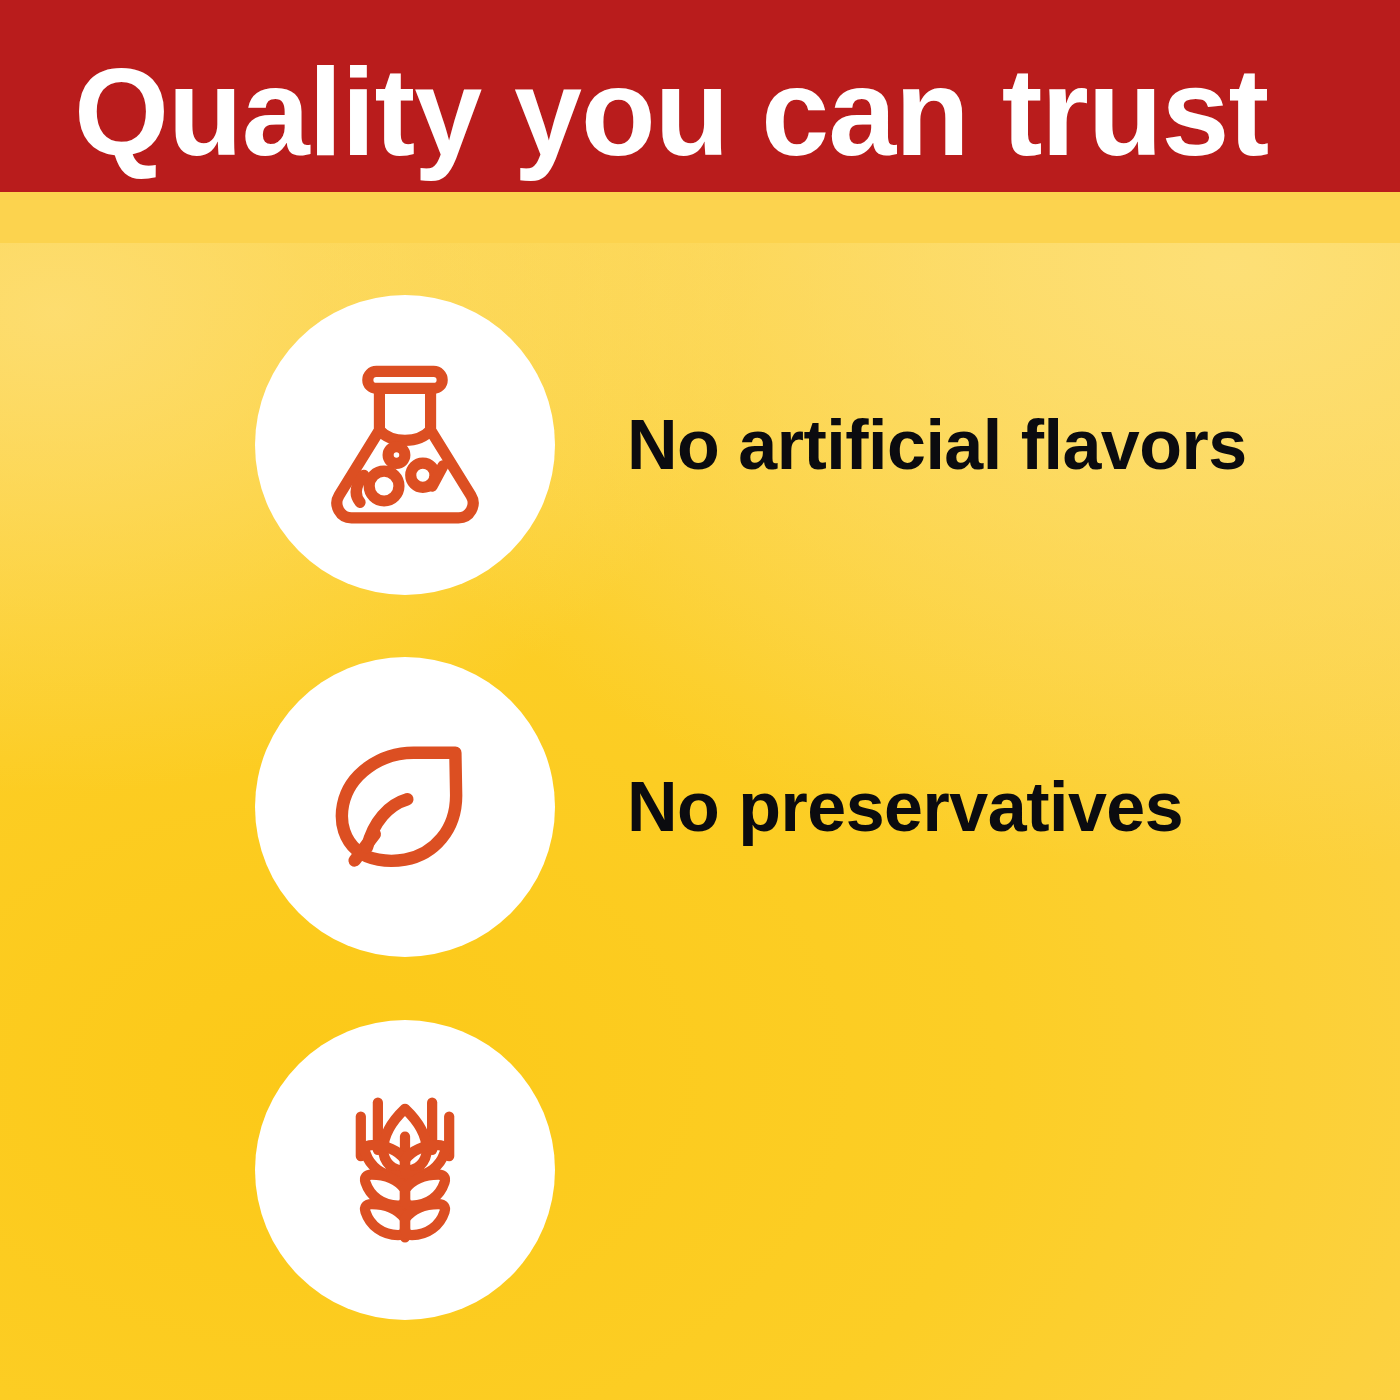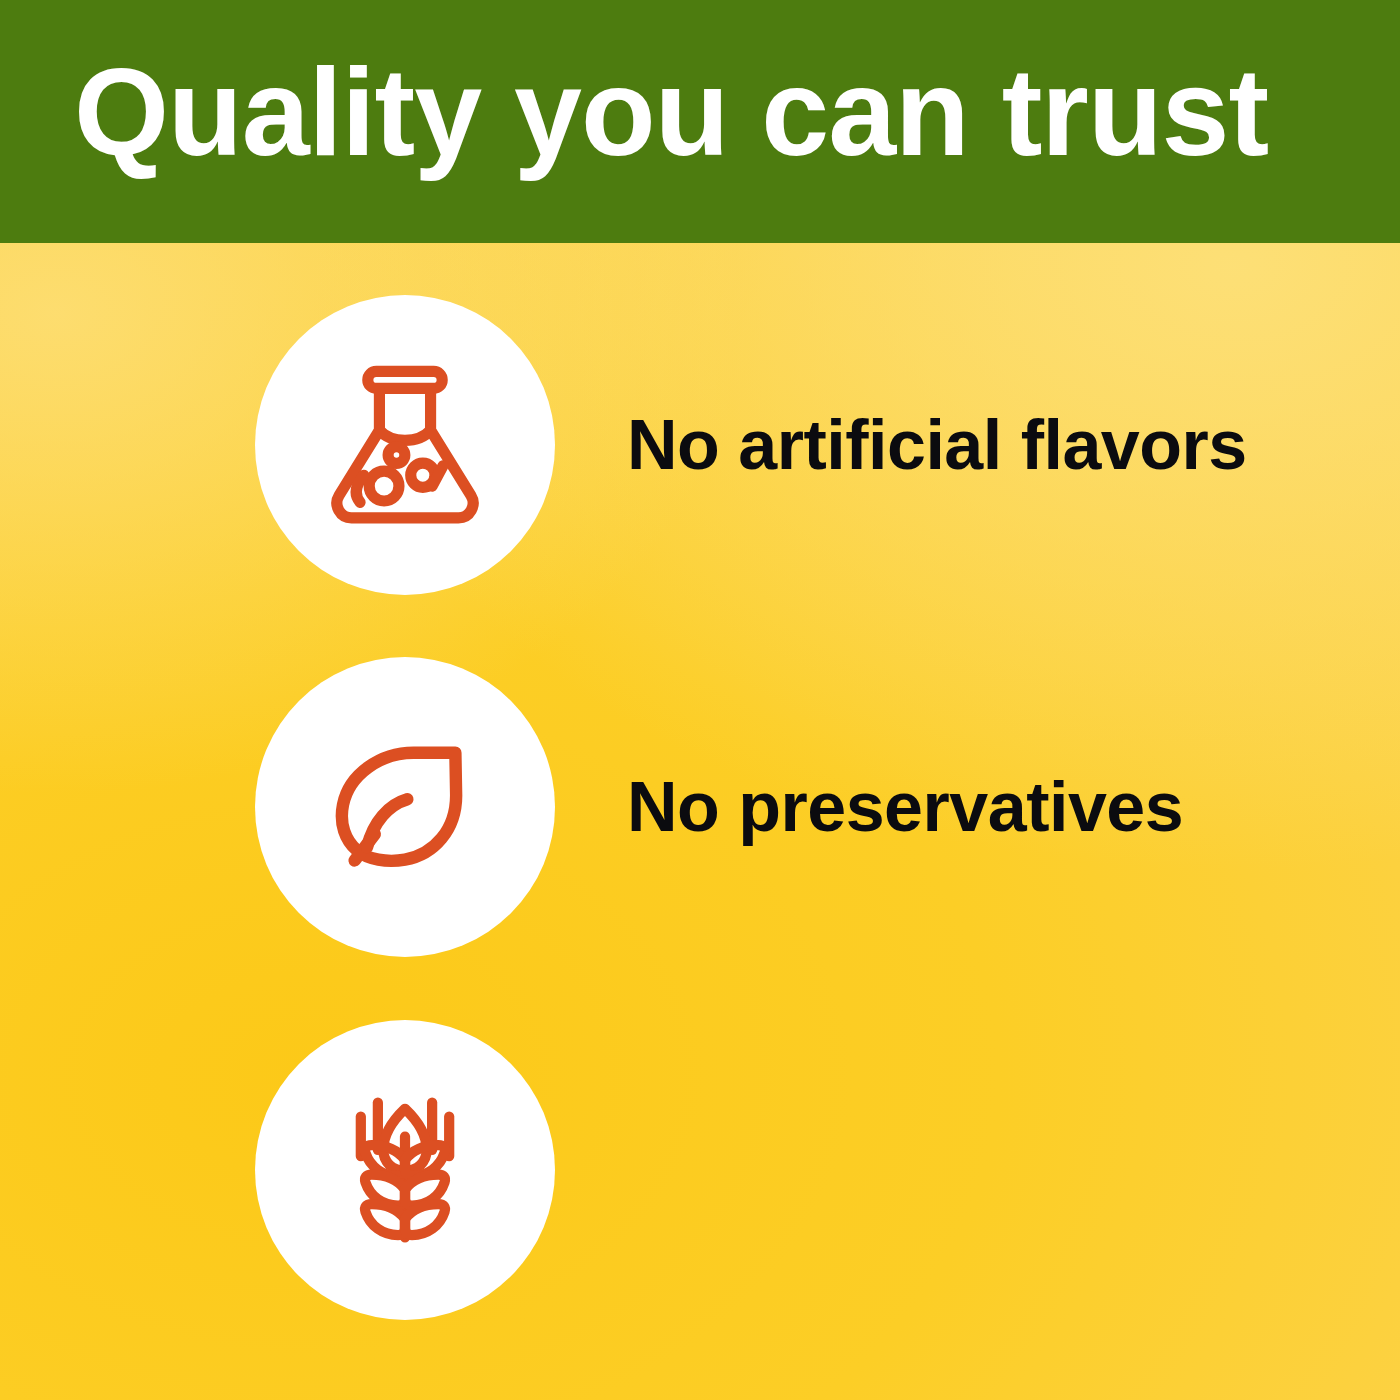--- a/index.html
+++ b/index.html
@@ -20,22 +20,22 @@
     height: 1400px;
     overflow: hidden;
   }
 
   
   #header-band {
     position: absolute;
     left: 0;
     top: 0;
     width: 1400px;
-    height: 243px;
-    background: #4d7c0f;
+    height: 192px;
+    background: #b91c1c;
     overflow: hidden;
   }
 
   #headline {
     position: absolute;
     left: 74px;
     top: 50px;
     margin: 0;
     color: #FFFFFF;
     font-family: "Liberation Sans Narrow", "Liberation Sans", sans-serif;

